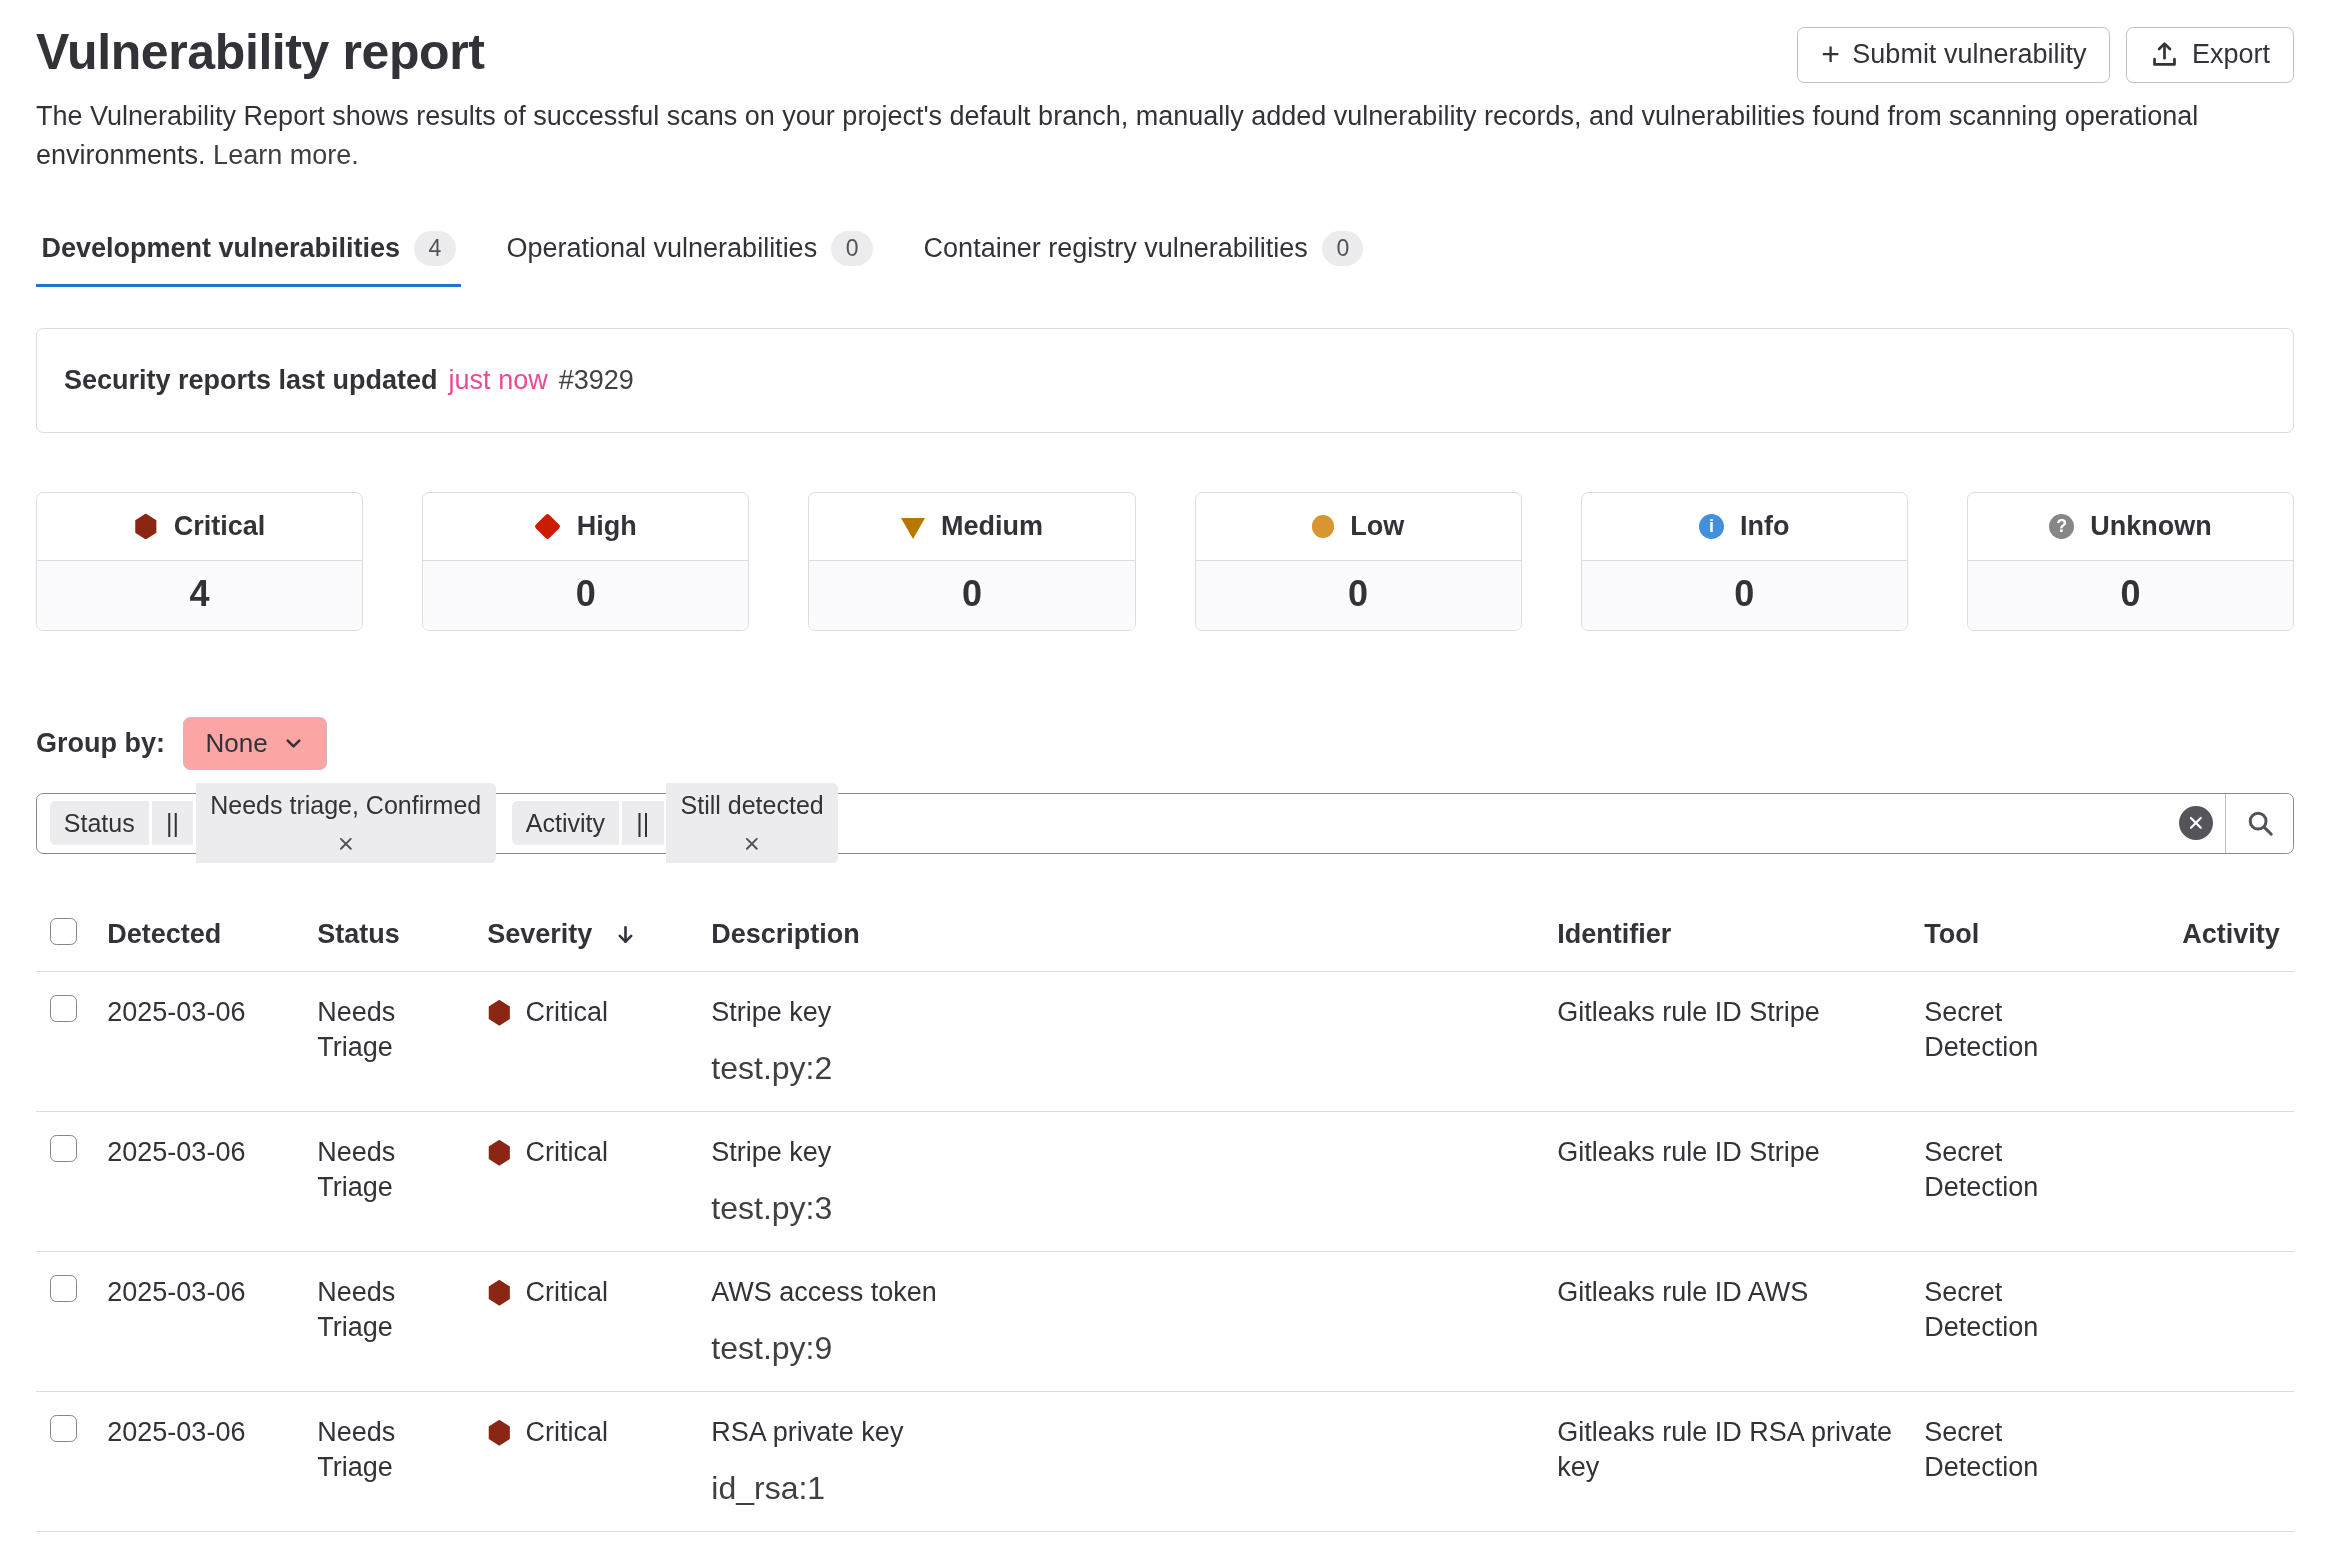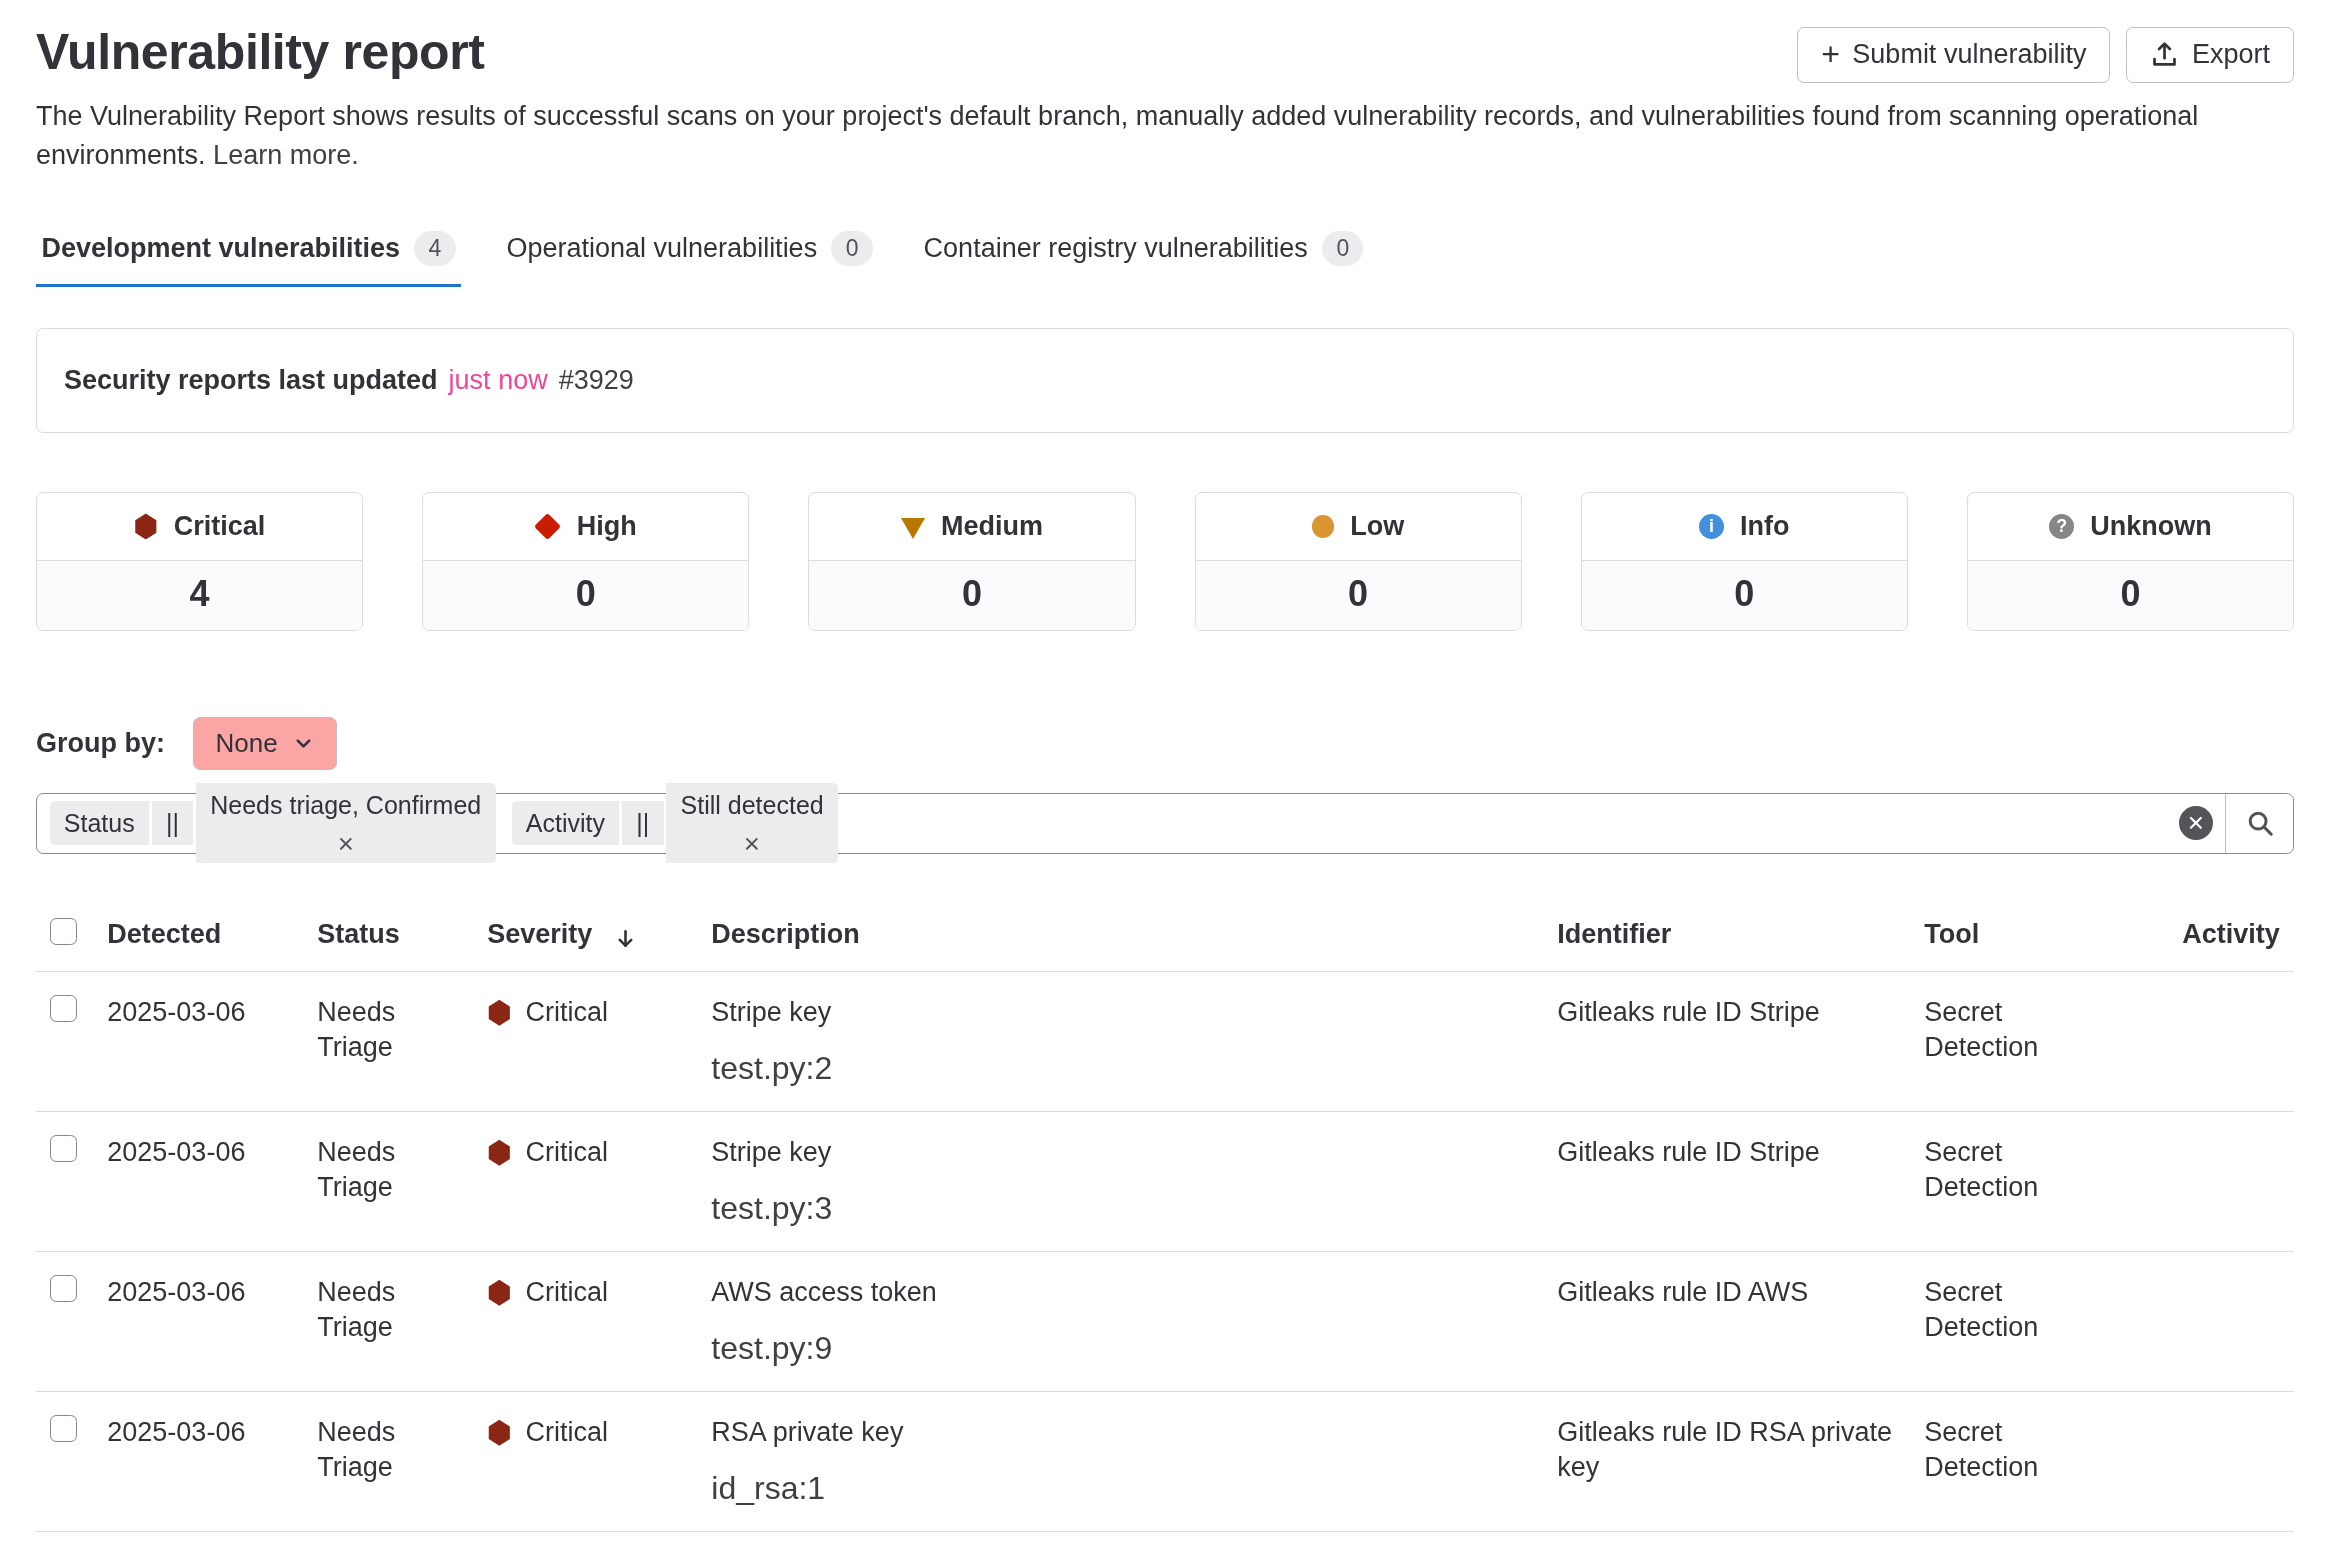--- a/index.html
+++ b/index.html
@@ -68,21 +68,21 @@
     clip-path: polygon(50% 0%, 94% 26%, 94% 74%, 50% 100%, 6% 74%, 6% 26%); }
   .icon-high { width: 19px; height: 19px; background: #c91c00; border-radius: 2.7px; transform: rotate(45deg); margin: 2.7px 3.6px; }
   .icon-medium { width: 0; height: 0; border-left: 12.5px solid transparent; border-right: 12.5px solid transparent; border-top: 21.5px solid #b87800; margin-top: 3.6px; }
   .icon-low { width: 22.4px; height: 22.4px; background: #d99530; border-radius: 50%; }
   .icon-round { width: 25px; height: 25px; border-radius: 50%; color: #fff; font-size: 18px; font-weight: 700;
     display: inline-flex; align-items: center; justify-content: center; line-height: 1; }
   .icon-info { background: #428fdc; }
   .icon-unknown { background: #868686; }
 
   
-  .groupby-row { display: flex; align-items: center; gap: 28px; margin-bottom: 23px; }
+  .groupby-row { display: flex; align-items: center; gap: 18px; margin-bottom: 23px; }
   .groupby-label { font-weight: 700; font-size: 27px; }
   .dropdown-btn {
     display: inline-flex; align-items: center; gap: 14.3px;
     background: #fca5a5; border: 0.9px solid #bfbfc3; border-radius: 7.2px;
     padding: 9.9px 21.5px; font-size: 26px; color: #333238; cursor: pointer; font-family: inherit;
   }
 
   
   .filter-bar {
     display: flex; align-items: stretch;
@@ -118,21 +118,21 @@
   .vuln-table th.col-activity, .vuln-table td.col-activity { text-align: right; }
   .vuln-table td {
     padding: 23px 14.3px; border-bottom: 0.9px solid #dcdcde;
     vertical-align: top; line-height: 35px;
   }
   .checkbox {
     display: inline-block; width: 27px; height: 27px;
     border: 1.8px solid #868686; border-radius: 6.3px; background: #fff; cursor: pointer;
   }
   .sev-cell { display: flex; align-items: center; gap: 14.3px; }
-  .sort-header { display: inline-flex; align-items: flex-end; gap: 22px; cursor: pointer; }
+  .sort-header { display: inline-flex; align-items: center; gap: 22px; cursor: pointer; }
   .desc-title { color: #333238; cursor: pointer; }
   .loc-link { display: inline-block; font-size: 32px; margin-top: 21px; }
   .identifier-cell { overflow-wrap: anywhere; }
 
   
   .table-footer { display: flex; justify-content: flex-end; padding-top: 41px; }
 
   .chev svg, .token-close svg, .clear-btn svg, .search-btn svg, .sort-arrow svg { display: block; }
 </style>
 </head>

